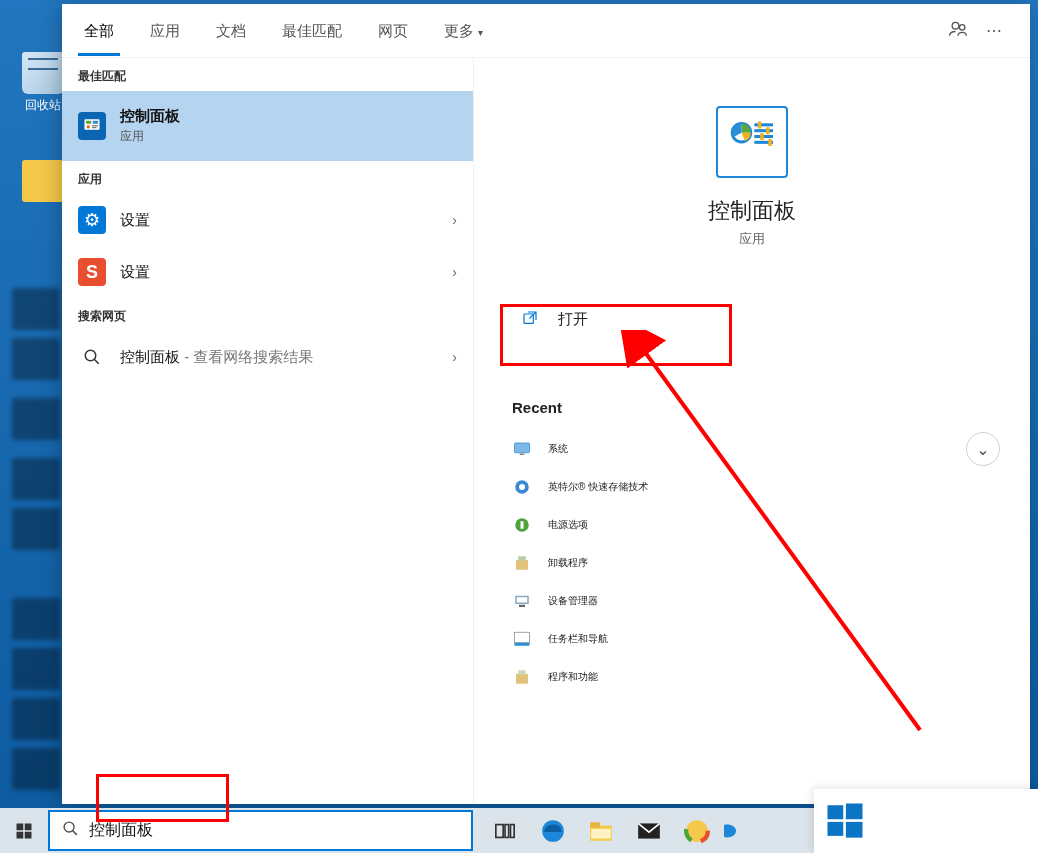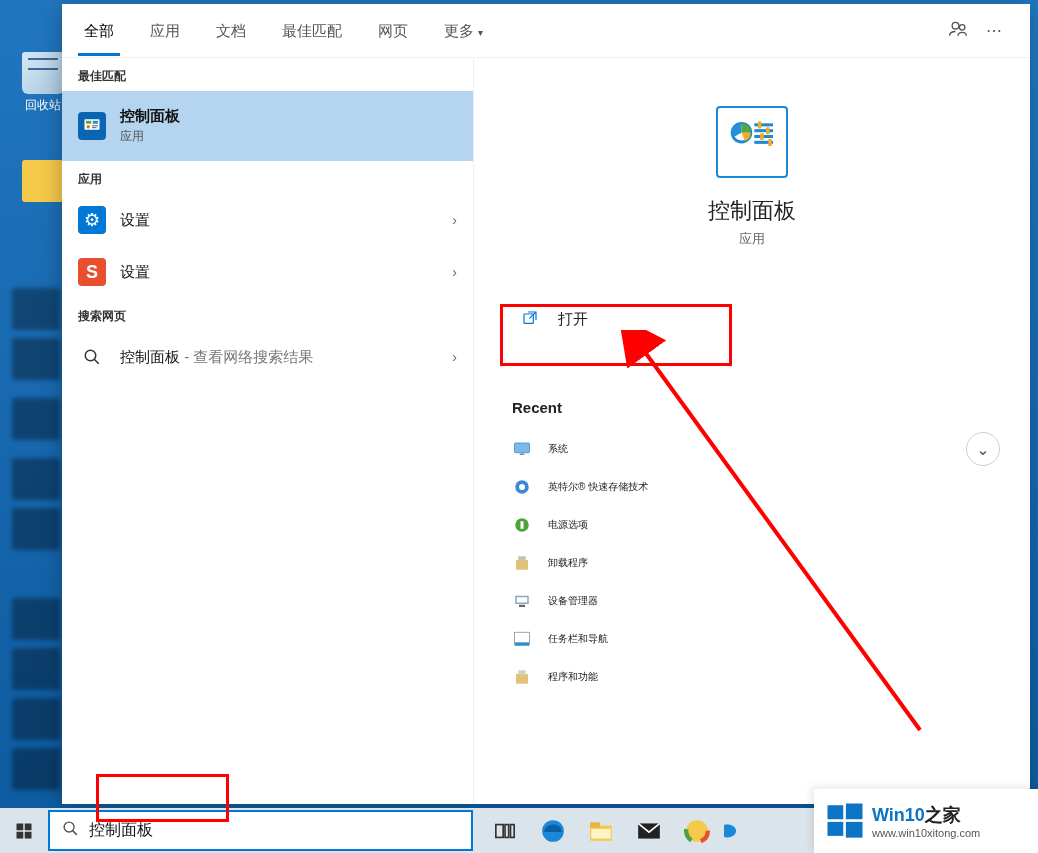--- a/index.html
+++ b/index.html
@@ -418,17 +418,13 @@
   </div>
 </div>
 
 <div class="watermark">
   <svg class="wlogo" viewBox="0 0 24 24">
       <rect x="2" y="3" width="9" height="8" fill="#0b74c4"></rect>
       <rect x="12.5" y="2" width="9.5" height="9" fill="#0b74c4"></rect>
       <rect x="2" y="12.5" width="9" height="8" fill="#0b74c4"></rect>
       <rect x="12.5" y="12.5" width="9.5" height="9" fill="#0b74c4"></rect>
     </svg>
-  <div>
-    <div class="wt1"><b>Win10</b><span>之家</span></div>
-    <div class="wt2">www.win10xitong.com</div>
-  </div>
 </div>
 
 </body></html>

